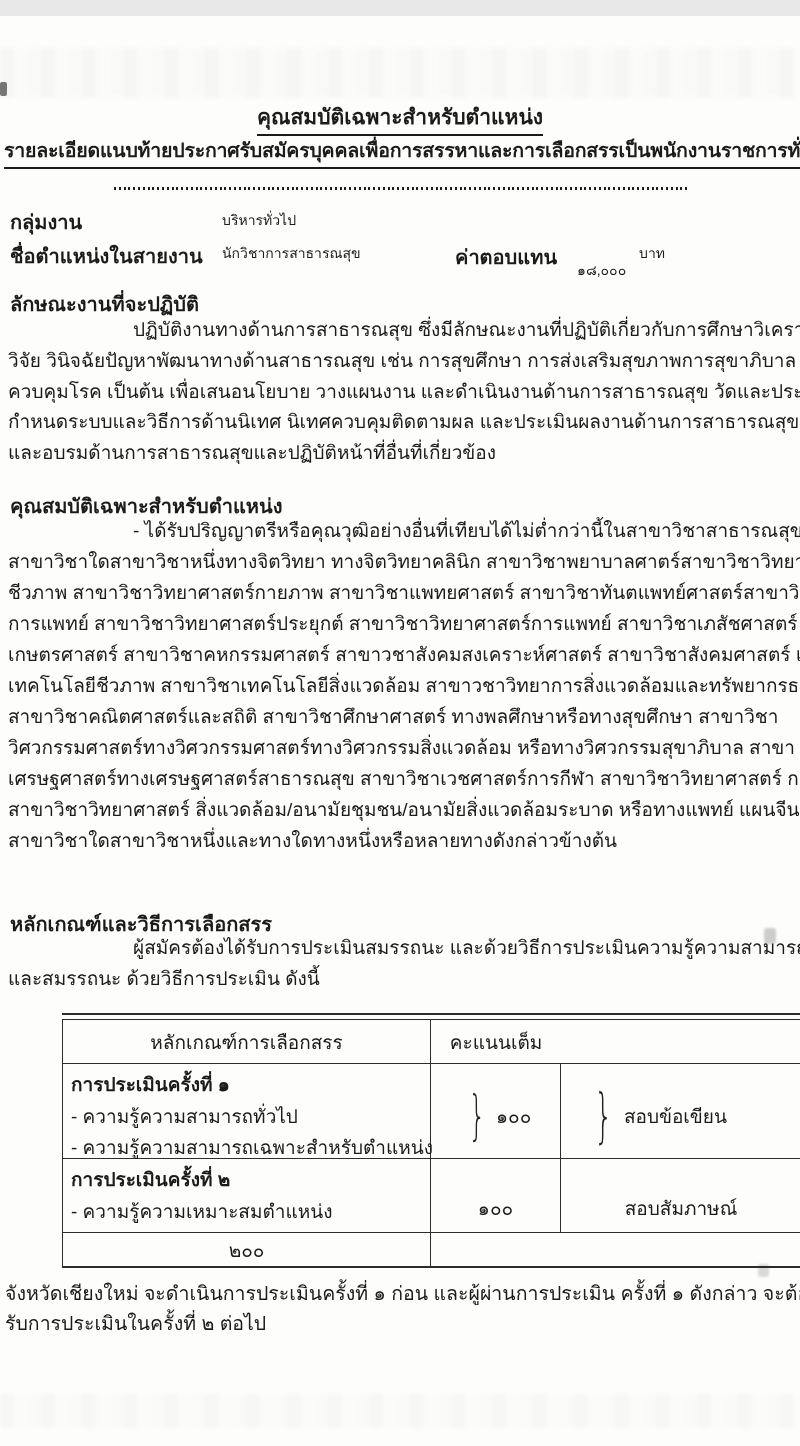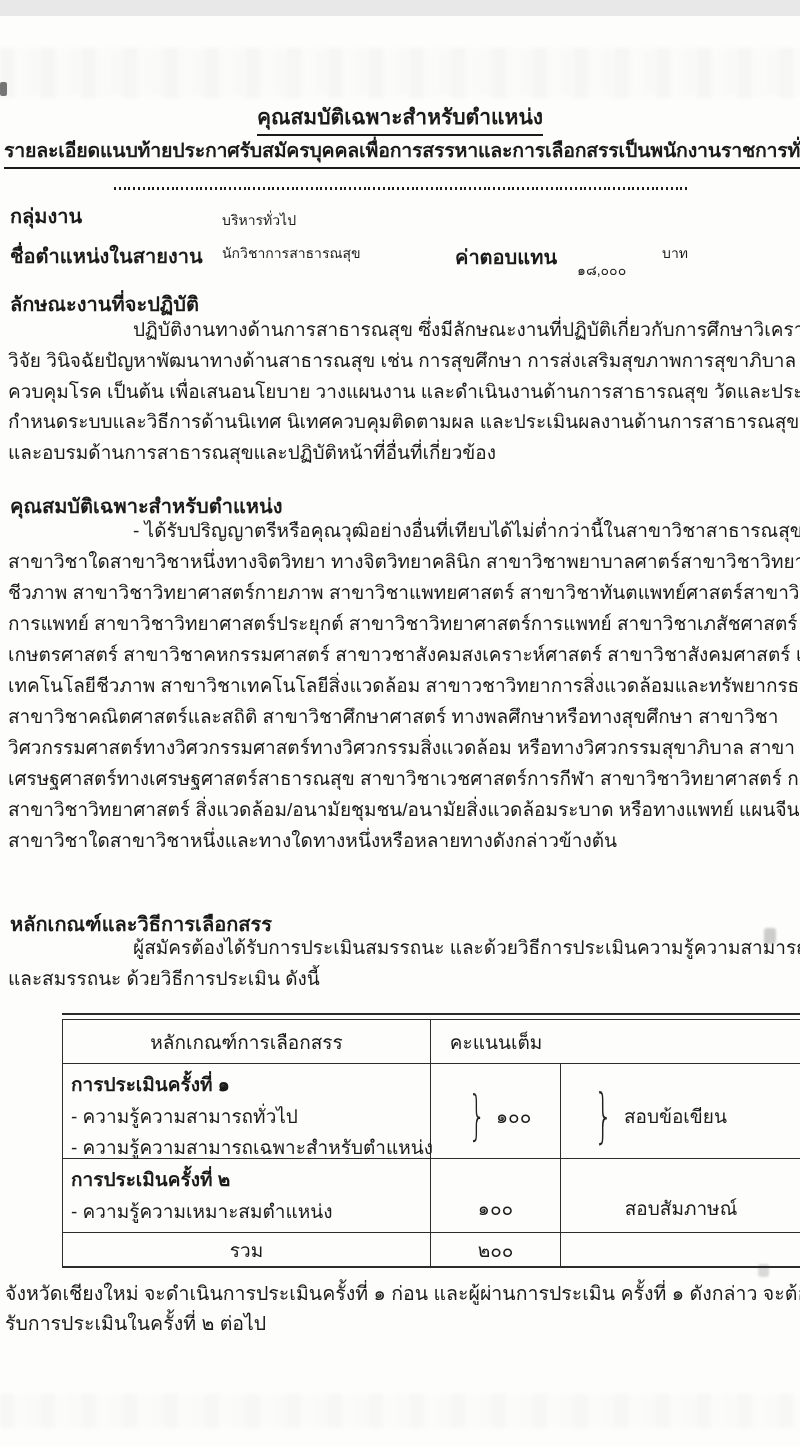--- a/index.html
+++ b/index.html
@@ -74,28 +74,28 @@
   <div class="abs artifact-band band-bottom"></div>
 
   <div class="abs title1">
     <span class="u">คุณสมบัติเฉพาะสำหรับตำแหน่ง</span>
   </div>
   <div class="abs title2">
     <span class="u">รายละเอียดแนบท้ายประกาศรับสมัครบุคคลเพื่อการสรรหาและการเลือกสรรเป็นพนักงานราชการทั่วไป</span>
   </div>
   <div class="abs dotted"></div>
 
-  <div class="abs info-label" style="top:184px;left:10px;">กลุ่มงาน</div>
+  <div class="abs info-label" style="top:190px;left:10px;">กลุ่มงาน</div>
   <div class="abs info-value" style="top:193px;left:222px;">บริหารทั่วไป</div>
 
   <div class="abs info-label" style="top:224px;left:10px;">ชื่อตำแหน่งในสายงาน</div>
   <div class="abs info-value" style="top:226px;left:222px;">นักวิชาการสาธารณสุข</div>
   <div class="abs info-label" style="top:225px;left:455px;">ค่าตอบแทน</div>
   <div class="abs info-value" style="top:243px;left:577px;">๑๘,๐๐๐</div>
-  <div class="abs info-value" style="top:226px;left:662px;">บาท</div>
+  <div class="abs info-value" style="top:226px;left:639px;">บาท</div>
 
   <div class="abs heading" style="top:272px;left:10px;">ลักษณะงานที่จะปฏิบัติ</div>
   <div class="abs para" style="top:299px;left:8px;width:788px;">
     <div class="line indent">ปฏิบัติงานทางด้านการสาธารณสุข  ซึ่งมีลักษณะงานที่ปฏิบัติเกี่ยวกับการศึกษาวิเคราะห์</div>
     <div class="line">วิจัย วินิจฉัยปัญหาพัฒนาทางด้านสาธารณสุข  เช่น การสุขศึกษา  การส่งเสริมสุขภาพการสุขาภิบาล  และการ</div>
     <div class="line">ควบคุมโรค  เป็นต้น  เพื่อเสนอนโยบาย วางแผนงาน และดำเนินงานด้านการสาธารณสุข  วัดและประเมินผล</div>
     <div class="line">กำหนดระบบและวิธีการด้านนิเทศ  นิเทศควบคุมติดตามผล และประเมินผลงานด้านการสาธารณสุข การสอน</div>
     <div class="line">และอบรมด้านการสาธารณสุขและปฏิบัติหน้าที่อื่นที่เกี่ยวข้อง</div>
   </div>
 
@@ -147,21 +147,20 @@
         <div class="row-item">- ความรู้ความเหมาะสมตำแหน่ง</div>
       </div>
       <div class="tcell bottom-align">
         <span>๑๐๐</span>
       </div>
       <div class="tcell bottom-align">
         <span>สอบสัมภาษณ์</span>
       </div>
     </div>
     <div class="trow r3">
-      <div class="tcell total-center">รวม</div>
       <div class="tcell total-center">๒๐๐</div>
       <div class="tcell"></div>
     </div>
   </div>
 
   <div class="abs footer" style="top:1262px;left:5px;width:792px;">
     <div class="line">จังหวัดเชียงใหม่  จะดำเนินการประเมินครั้งที่ ๑ ก่อน  และผู้ผ่านการประเมิน ครั้งที่ ๑  ดังกล่าว  จะต้องเข้า</div>
     <div class="line">รับการประเมินในครั้งที่ ๒ ต่อไป</div>
   </div>
 

